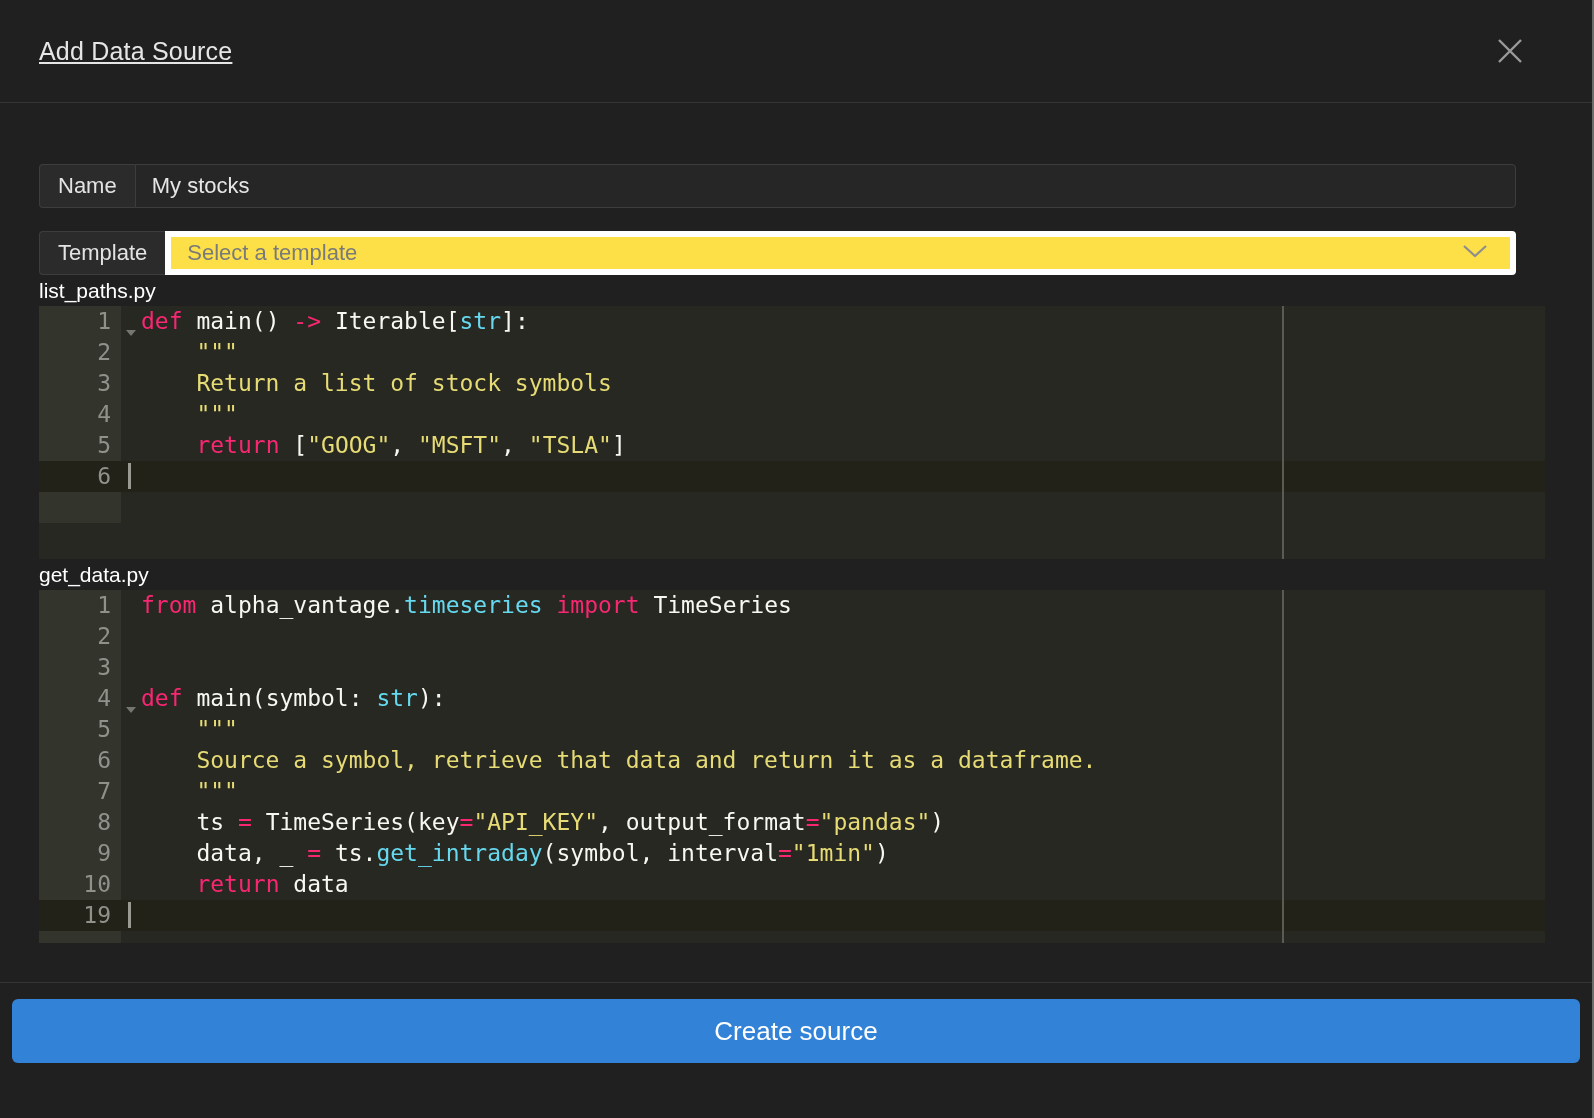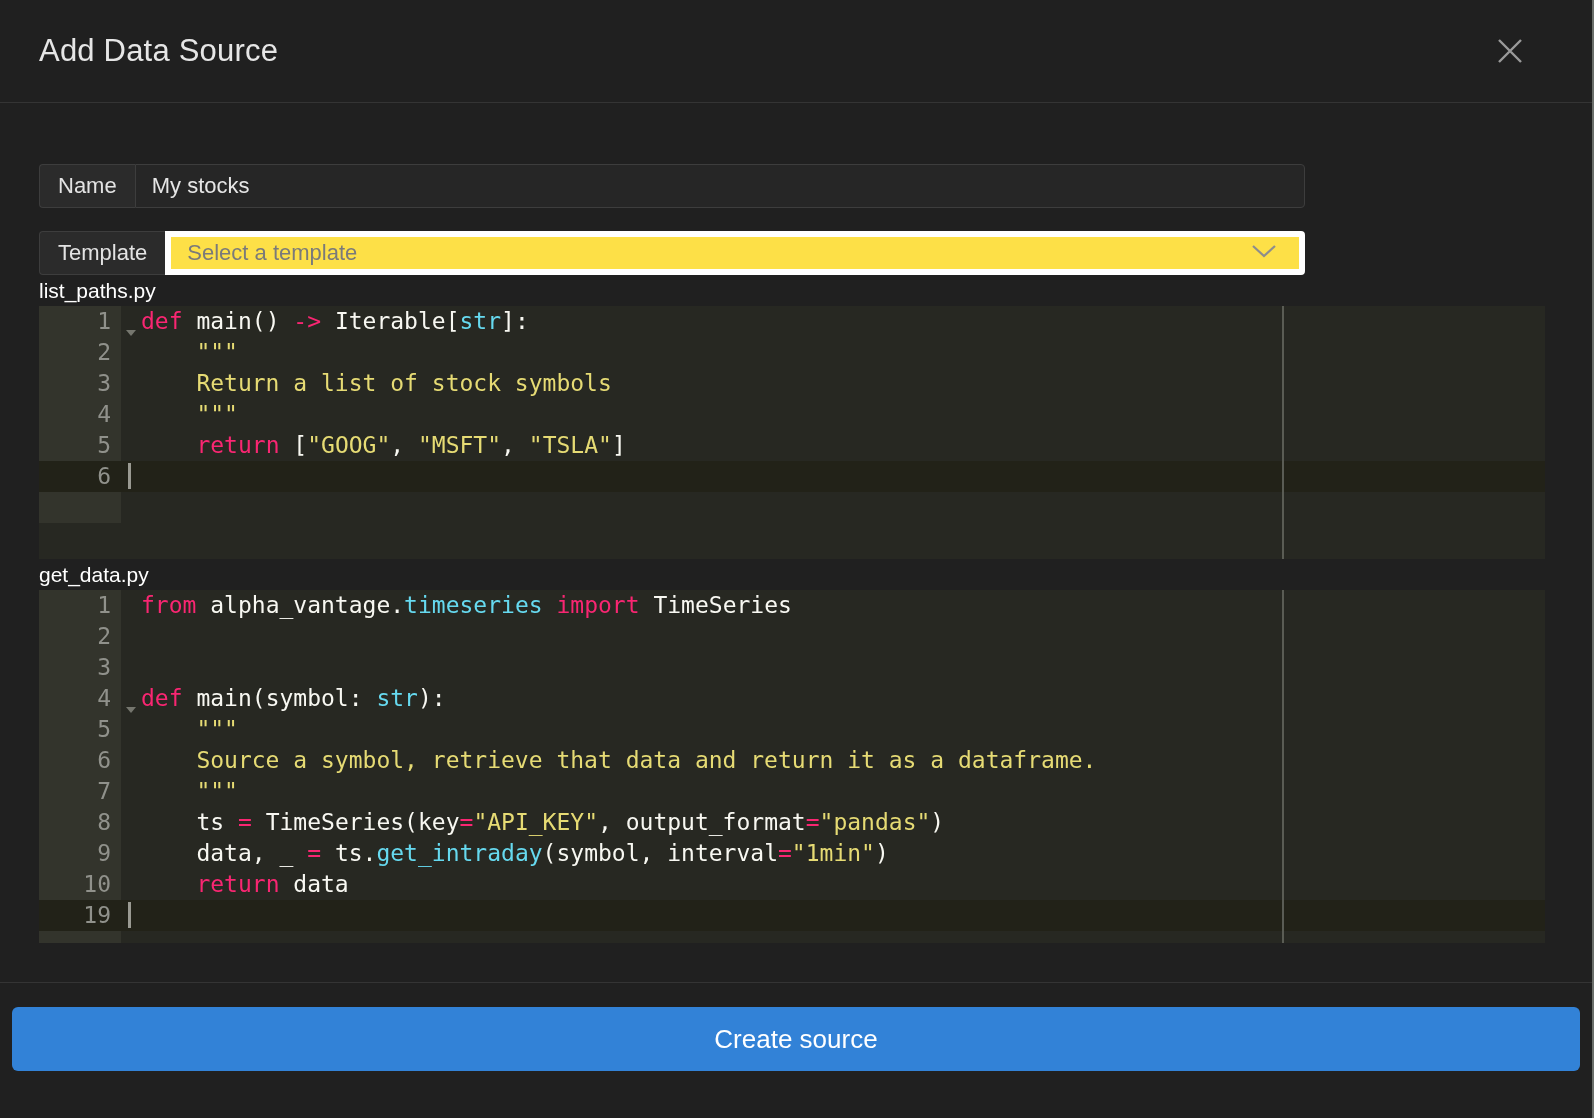--- a/index.html
+++ b/index.html
@@ -22,43 +22,44 @@
   
   .header {
     position: relative;
     height: 103px;
     flex: 0 0 103px;
     border-bottom: 1px solid #343434;
     display: flex; align-items: center;
   }
   .modal-title {
     margin-left: 39px;
-    font-size: 31px;
+    font-size: 25px;
     color: #e6e6e6;
     letter-spacing: 0.2px;
     font-weight: 400;
+    text-decoration: underline;
   }
   .close-btn {
     position: absolute;
     right: 63px; top: 32px;
     width: 38px; height: 38px;
     cursor: pointer;
   }
   .close-btn svg { display: block; }
 
   
   .body {
     flex: 1 1 auto;
     position: relative;
     overflow: hidden;
     padding: 0 39px;
   }
 
   
-  .field-row { display: flex; width: 1266px; }
+  .field-row { display: flex; width: 1477px; }
   .field-row.name { margin-top: 61px; height: 44px; }
   .field-row.template { margin-top: 23px; height: 44px; }
 
   .addon {
     background: #2b2b2b;
     border: 1px solid #3d3d3d;
     border-right: none;
     border-radius: 4px 0 0 4px;
     display: flex; align-items: center;
     padding: 0 18px;
@@ -178,21 +179,21 @@
   .str { color: #e6db74; }
   .typ { color: #66d9ef; }
   .fn  { color: #66d9ef; }
   .op  { color: #f92672; }
   .pl  { color: #f8f8f2; }
 
   
   .footer {
     flex: 0 0 136px;
     border-top: 1px solid #343434;
-    padding: 24px 12px;
+    padding: 16px 12px;
   }
   .create-btn {
     display: block;
     width: 100%; height: 64px;
     background: #3282d7;
     border: none;
     border-radius: 6px;
     color: #ffffff;
     font-size: 26px;
     font-family: "Liberation Sans", sans-serif;

